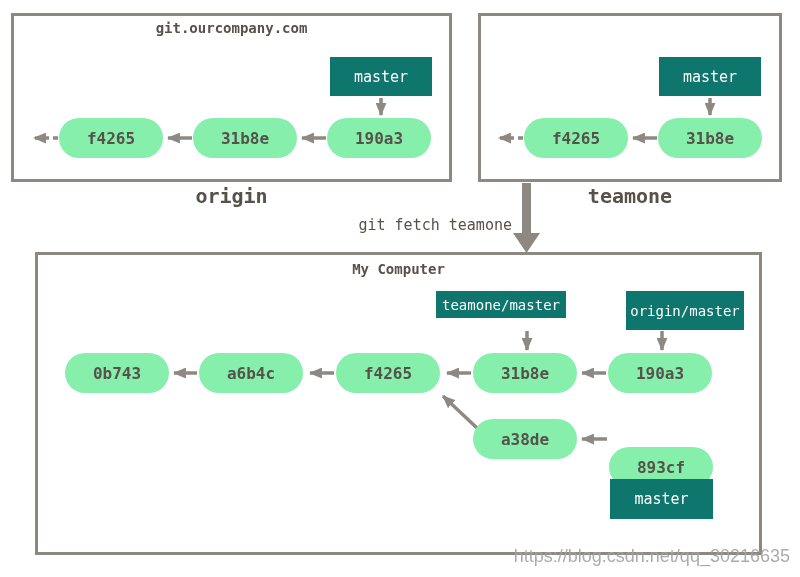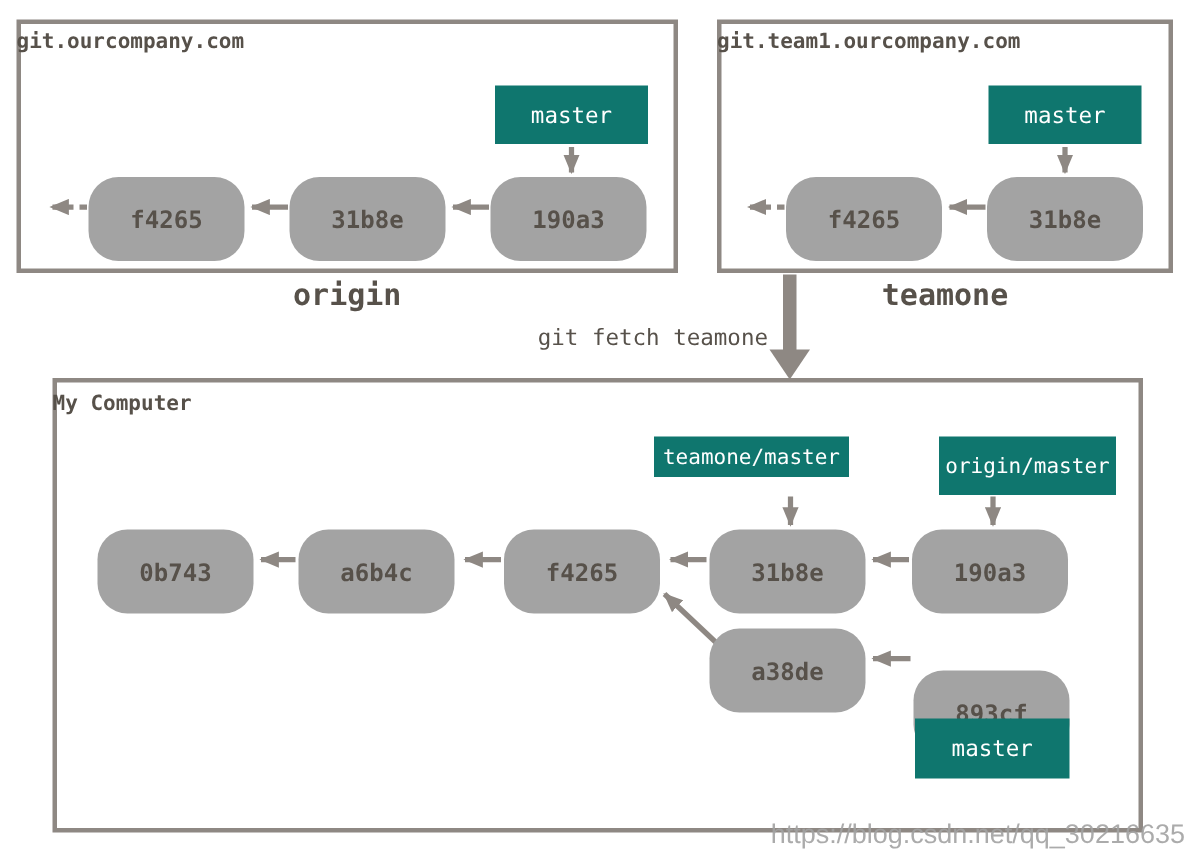--- a/index.html
+++ b/index.html
@@ -5,30 +5,30 @@
   html,body{margin:0;padding:0;background:#ffffff;}
   .stage{
     position:relative;width:800px;height:577px;background:#ffffff;
     font-family:"DejaVu Sans Mono", monospace;overflow:hidden;
   }
   .repo-box{
     position:absolute;border:3px solid #8e8883;background:transparent;
     box-sizing:border-box;
   }
   .box-title{
-    position:absolute;font-weight:bold;font-size:14px;
+    position:absolute;text-align:center;font-weight:bold;font-size:14px;
     color:#57514a;letter-spacing:0px;
   }
   .repo-name{
     position:absolute;text-align:center;font-weight:bold;font-size:20px;
     color:#57514a;
   }
   .pill{
-    position:absolute;width:104px;height:56px;border-radius:20px;
-    background:#a3a3a3;display:flex;align-items:center;justify-content:center;
+    position:absolute;width:104px;height:40px;border-radius:20px;
+    background:#86efac;display:flex;align-items:center;justify-content:center;
     font-size:16px;font-weight:bold;color:#57514a;box-sizing:border-box;
   }
   .refbox{
     position:absolute;background:#0f766e;color:#ffffff;
     display:flex;align-items:center;justify-content:center;
     font-size:14px;font-weight:normal;box-sizing:border-box;
   }
   .cmd{
     position:absolute;font-size:15px;font-weight:normal;color:#57514a;
     text-align:right;
@@ -78,21 +78,20 @@
     <line x1="661" y1="478" x2="661" y2="463" stroke="#8e8883" stroke-width="3.5" marker-end="url(#ah)"></line>
   </svg>
 
   <div class="box-title" style="left:11px;top:20px;width:441px;">git.ourcompany.com</div>
   <div class="refbox" style="left:330px;top:57px;width:102px;height:39px;font-size:15px;">master</div>
   <div class="pill" style="left:59px;top:118px;">f4265</div>
   <div class="pill" style="left:193px;top:118px;">31b8e</div>
   <div class="pill" style="left:327px;top:118px;">190a3</div>
   <div class="repo-name" style="left:11px;top:184px;width:441px;">origin</div>
 
-  <div class="box-title" style="left:478px;top:20px;width:304px;">git.team1.ourcompany.com</div>
   <div class="refbox" style="left:659px;top:57px;width:102px;height:39px;font-size:15px;">master</div>
   <div class="pill" style="left:524px;top:118px;">f4265</div>
   <div class="pill" style="left:658px;top:118px;">31b8e</div>
   <div class="repo-name" style="left:478px;top:184px;width:304px;">teamone</div>
 
   <div class="cmd" style="left:300px;top:216px;width:212px;">git fetch teamone</div>
 
   <div class="box-title" style="left:35px;top:261px;width:727px;">My Computer</div>
   <div class="refbox" style="left:436px;top:291px;width:130px;height:27px;">teamone/master</div>
   <div class="refbox" style="left:626px;top:291px;width:118px;height:39px;">origin/master</div>

